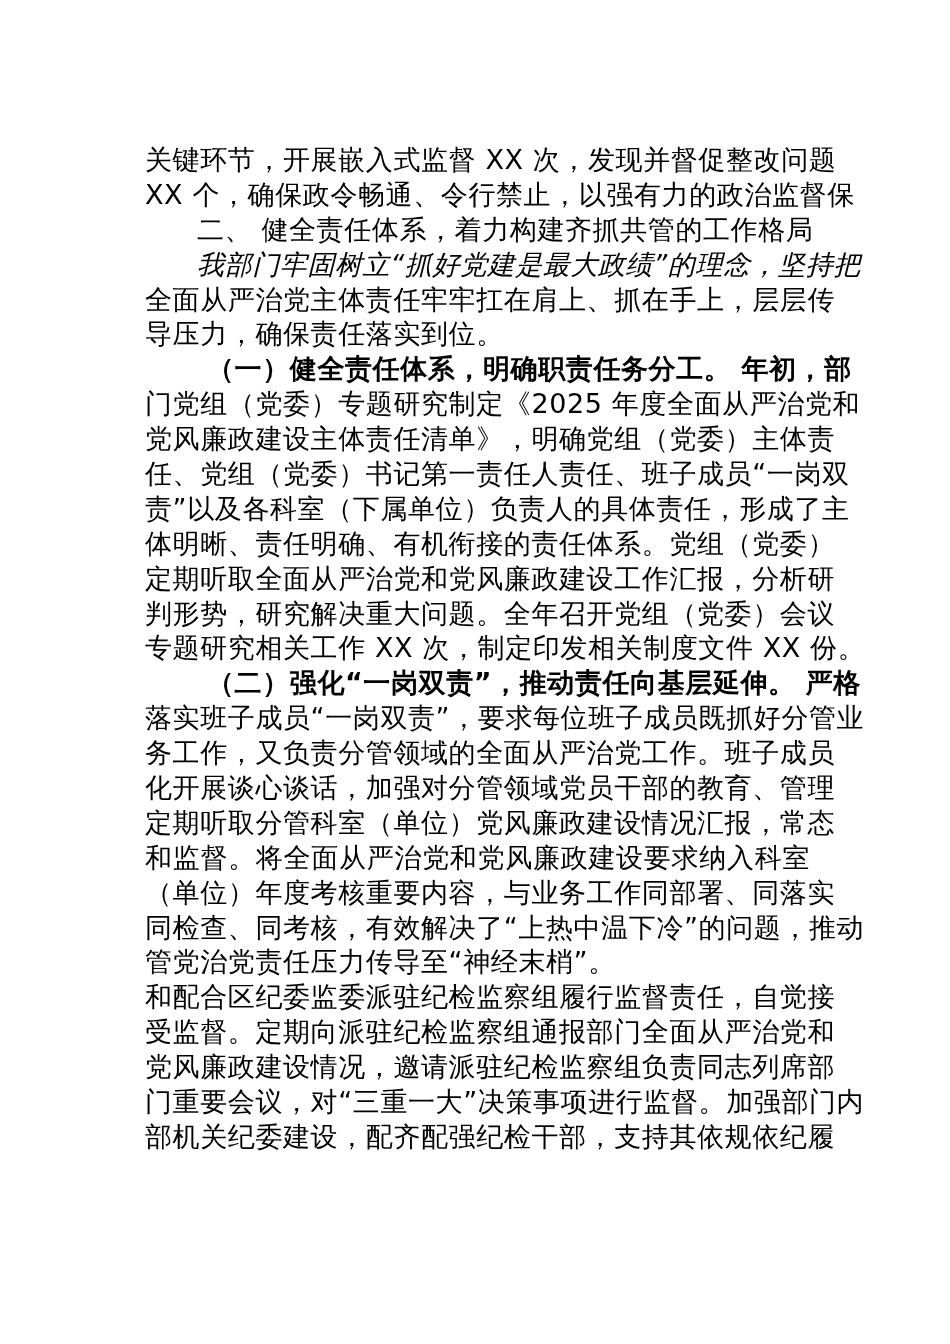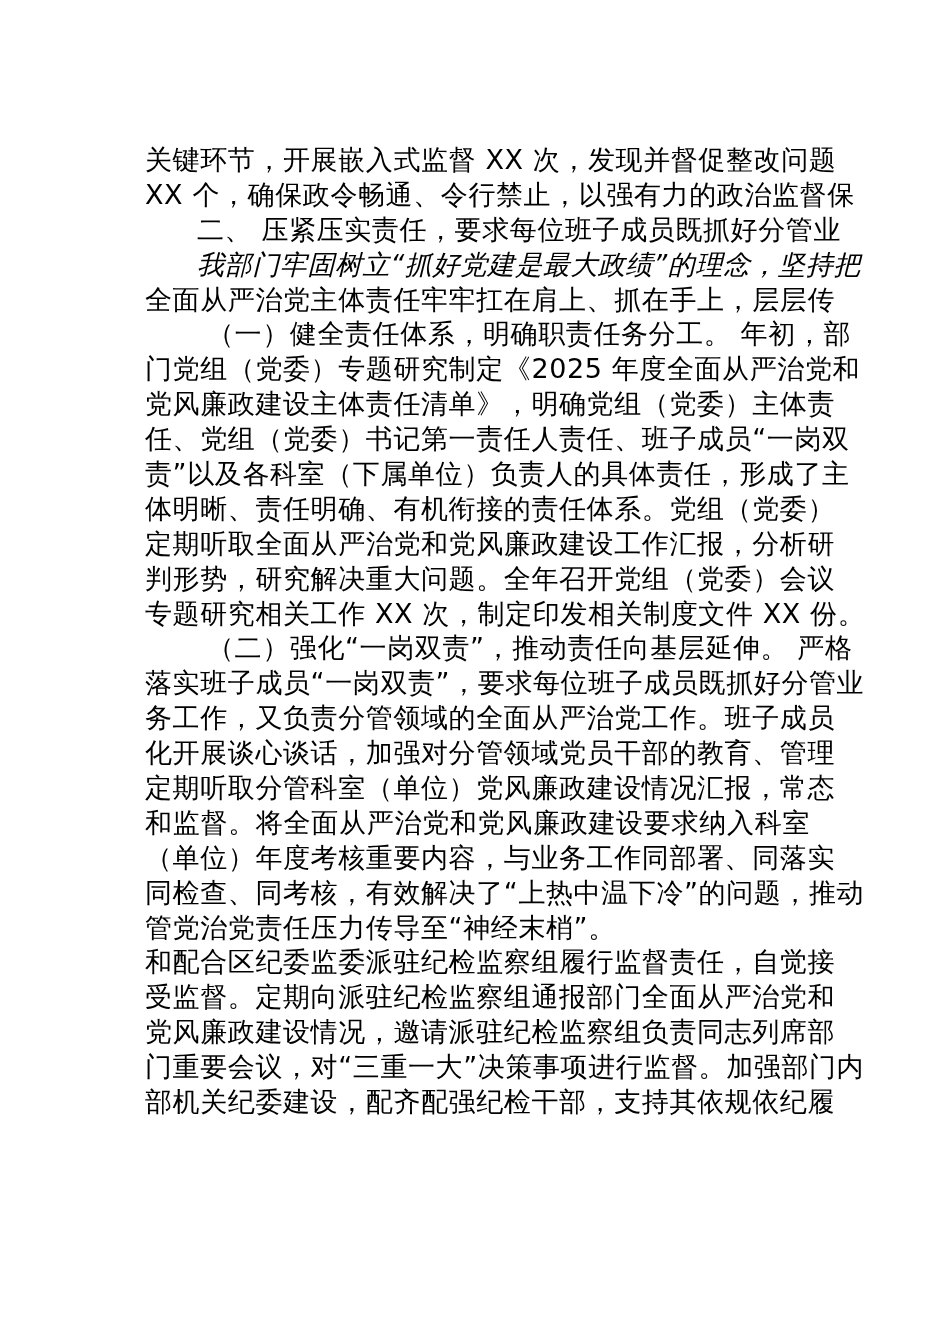--- a/index.html
+++ b/index.html
@@ -45,40 +45,42 @@
     .line.heading {
       text-align-last: left;
       padding-left: 52px;
     }
     .line.indent {
       padding-left: 52px;
       font-style: italic;
     }
     .line.indent2 {
       padding-left: 62px;
+      font-weight: bold;
     }
   </style>
 </head>
 <body>
 
 <div class="page">
   <div class="text-block">
 
     <div>
       <div class="line">关键环节，开展嵌入式监督 XX 次，发现并督促整改问题</div>
       <div class="line">XX 个，确保政令畅通、令行禁止，以强有力的政治监督保</div>
     </div>
 
     <div>
-      <div class="line heading">二、  压紧压实责任，要求每位班子成员既抓好分管业</div>
+      <div class="line heading">二、  健全责任体系，着力构建齐抓共管的工作格局</div>
     </div>
 
     <div>
       <div class="line indent">我部门牢固树立“抓好党建是最大政绩”的理念，坚持把</div>
       <div class="line">全面从严治党主体责任牢牢扛在肩上、抓在手上，层层传</div>
+      <div class="line last">导压力，确保责任落实到位。</div>
     </div>
 
     <div>
       <div class="line indent2">（一）健全责任体系，明确职责任务分工。 年初，部</div>
       <div class="line">门党组（党委）专题研究制定《2025 年度全面从严治党和</div>
       <div class="line">党风廉政建设主体责任清单》，明确党组（党委）主体责</div>
       <div class="line">任、党组（党委）书记第一责任人责任、班子成员“一岗双</div>
       <div class="line">责”以及各科室（下属单位）负责人的具体责任，形成了主</div>
       <div class="line">体明晰、责任明确、有机衔接的责任体系。党组（党委）</div>
       <div class="line">定期听取全面从严治党和党风廉政建设工作汇报，分析研</div>

